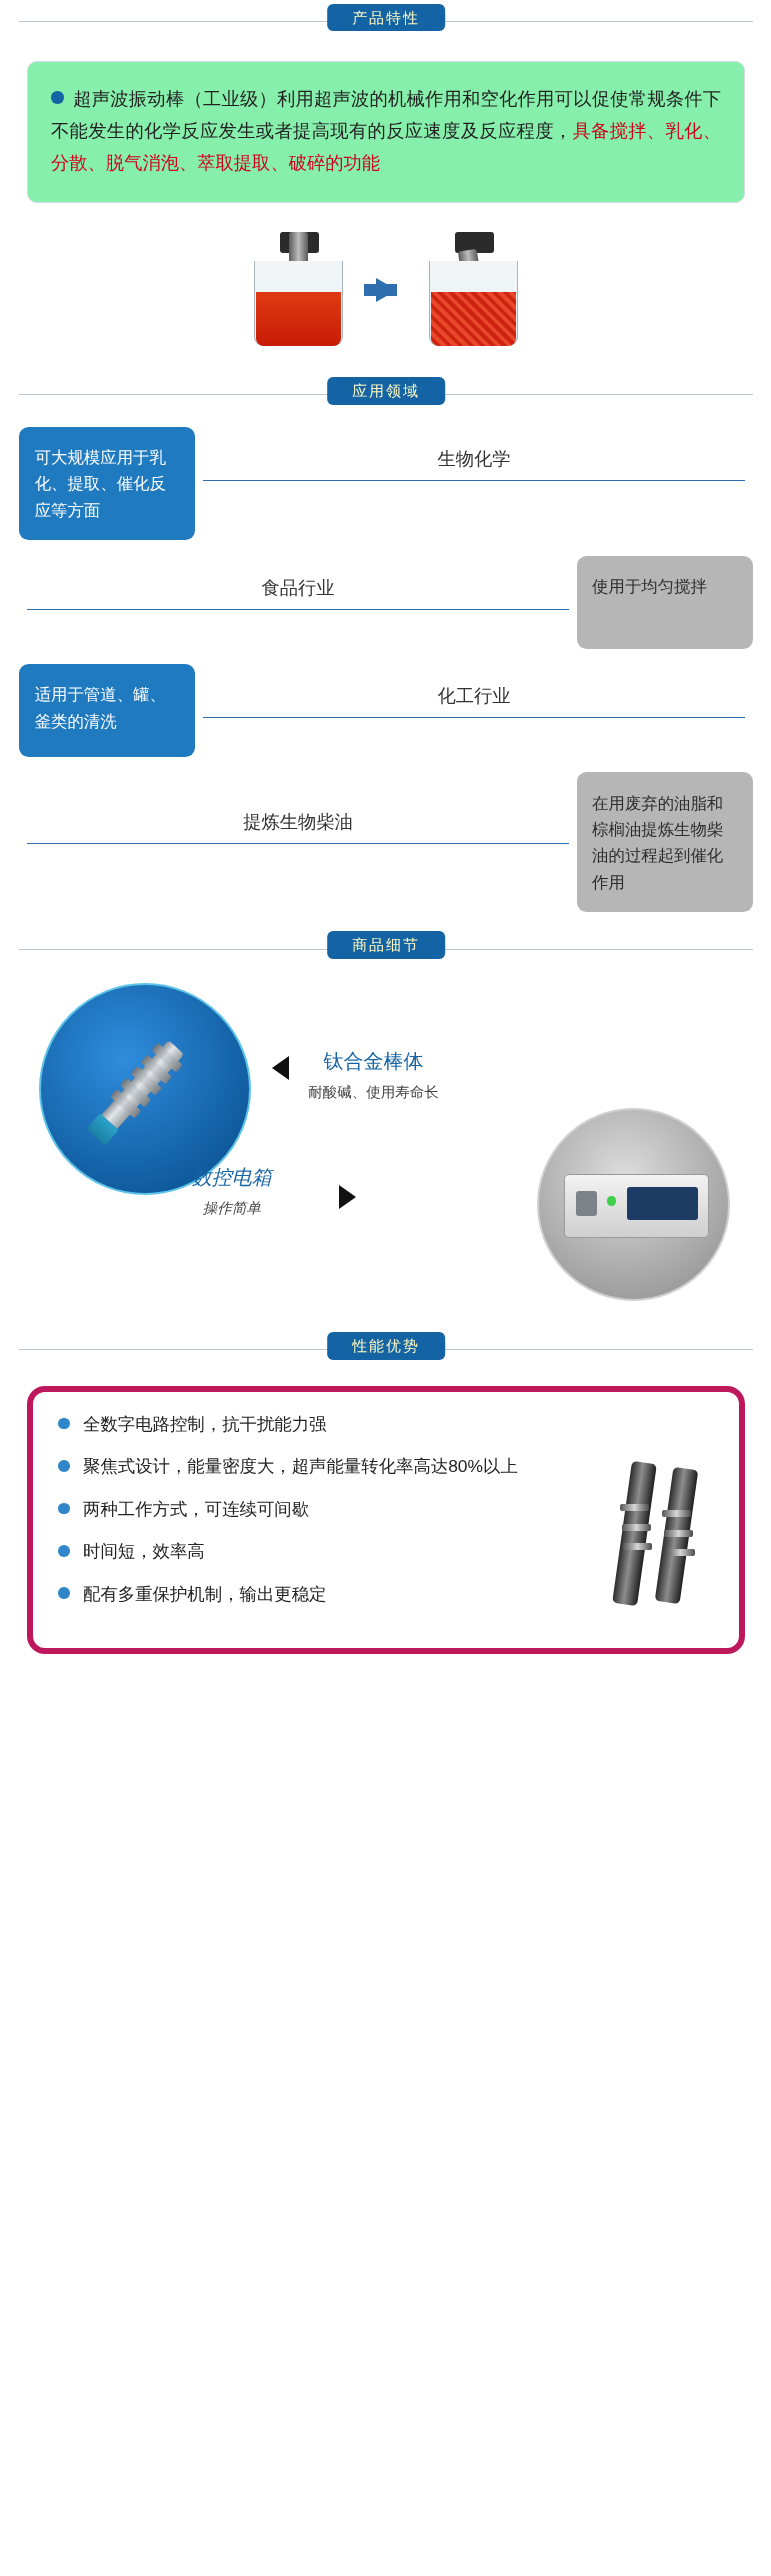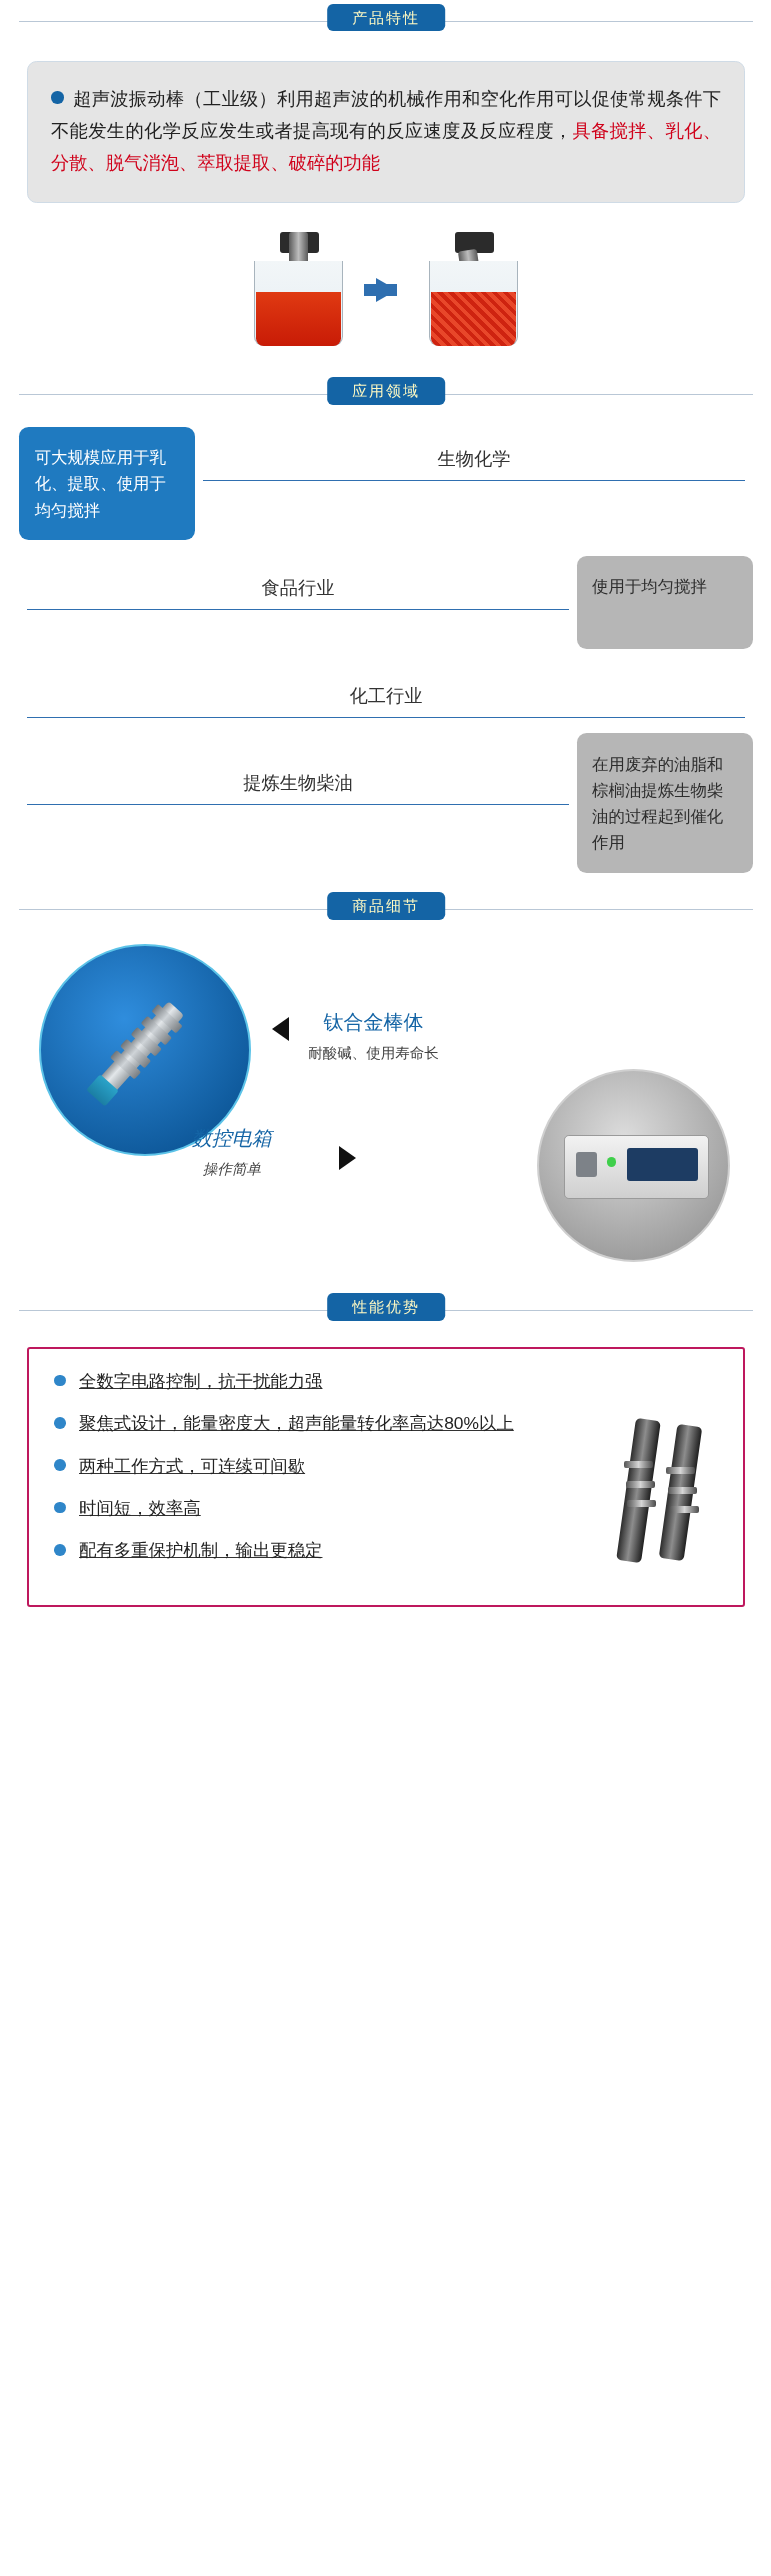--- a/index.html
+++ b/index.html
@@ -40,21 +40,21 @@
     white-space: nowrap;
     line-height: 1;
   }
 
   
   .intro-box {
     margin: 17.4px 27px 0;
     border: 1px solid #cfdbe6;
     border-radius: 9.6px;
     padding: 21px 23px 23px;
-    background: #e5e5e5;
+    background: #86efac;
   }
   .intro-text {
     font-size: 18.3px;
     line-height: 1.75;
     color: #222;
     text-align: justify;
   }
   .intro-text .dot {
     display: inline-block;
     width: 12.5px; height: 12.5px;
@@ -272,26 +272,25 @@
     left: 320px; top: 208px;
     width: 0; height: 0;
     border-top: 12.5px solid transparent;
     border-bottom: 12.5px solid transparent;
     border-left: 17.4px solid #111;
   }
 
   
   .adv-box {
     margin: 13.5px 27px 0;
-    border: 2px solid #be185d;
-    border-radius: 3px;
+    border: 6px solid #be185d;
+    border-radius: 18px;
     padding: 19.3px 25px 25px;
     position: relative;
     min-height: 232px;
-    text-decoration: underline;
   }
   .adv-item {
     font-size: 17.4px;
     color: #222;
     line-height: 1.55;
     margin-bottom: 15.4px;
     position: relative;
     padding-left: 25px;
   }
   .adv-item .bdot {
@@ -354,36 +353,37 @@
 </div>
 
 <div class="section-head" style="margin-top:15.4px;">
   <div class="rule"></div>
   <div class="pill">应用领域</div>
 </div>
 
 <div class="apps">
 
   <div class="app-row">
-    <div class="card-blue">可大规模应用于乳化、提取、使用于均匀搅拌</div>
+    <div class="card-blue">可大规模应用于乳化、提取、催化反应等方面</div>
     <div class="app-label">
       <span>生物化学</span>
       <div class="ul"></div>
     </div>
   </div>
 
   <div class="app-row">
     <div class="app-label">
       <span>食品行业</span>
       <div class="ul"></div>
     </div>
     <div class="card-gray">使用于均匀搅拌</div>
   </div>
 
   <div class="app-row">
+    <div class="card-blue">适用于管道、罐、釜类的清洗</div>
     <div class="app-label">
       <span>化工行业</span>
       <div class="ul"></div>
     </div>
   </div>
 
   <div class="app-row">
     <div class="app-label" style="padding-top:37px;">
       <span>提炼生物柴油</span>
       <div class="ul"></div>

